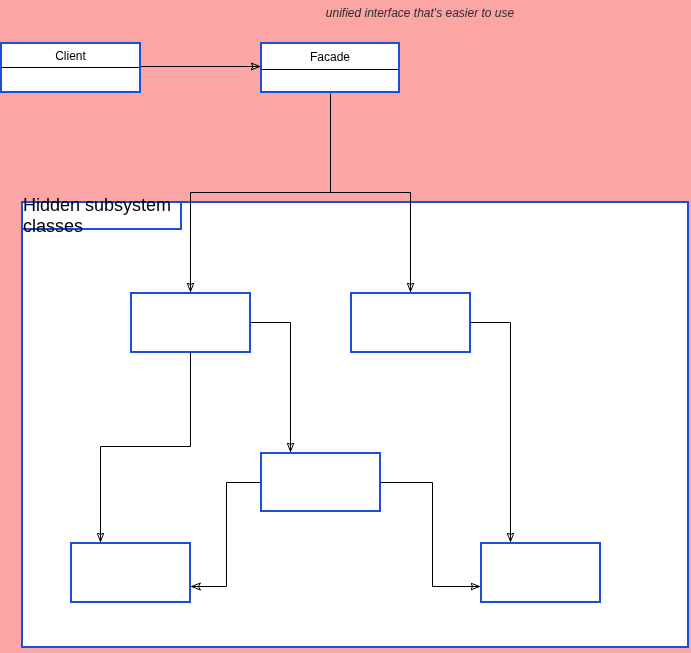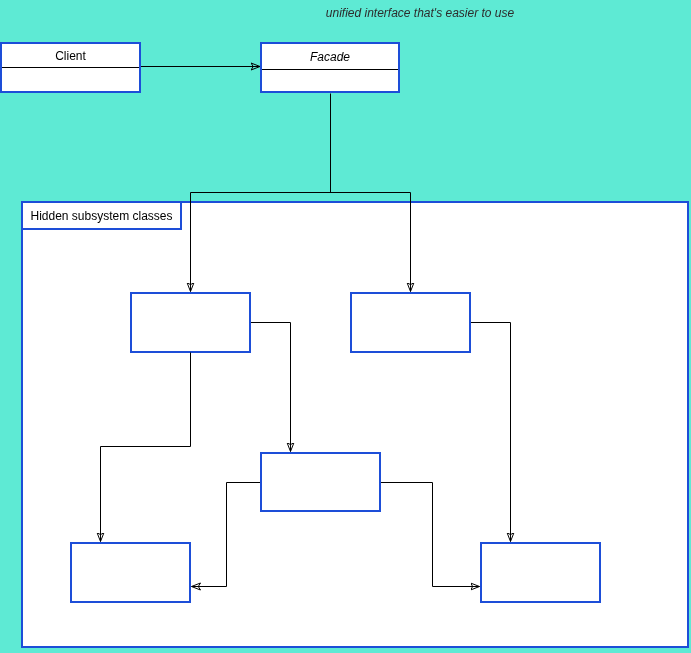--- a/index.html
+++ b/index.html
@@ -1,20 +1,20 @@
 <!DOCTYPE html>
 <html><head>
 <meta charset="utf-8">
 <style>
   html, body { margin: 0; padding: 0; background: #ffffff; }
   #canvas {
     position: relative;
     width: 691px;
     height: 653px;
-    background: #5eead4;
+    background: #fca5a5;
     font-family: "Liberation Sans", sans-serif;
     color: #000000;
     overflow: hidden;
   }
   .caption {
     position: absolute;
     left: 260px; top: 6px; width: 320px;
     text-align: center;
     font-size: 12px;
     font-style: italic;
@@ -31,26 +31,26 @@
     box-sizing: border-box;
     height: 24px;
     border-bottom: 1px solid #000000;
     display: flex;
     align-items: center;
     justify-content: center;
     font-size: 12px;
   }
   .uml-title.tall { height: 26px; }
   #client-box  { left: 0px;   top: 42px;  width: 141px; height: 51px; }
-  #facade-box  { left: 260px; top: 42px;  width: 140px; height: 51px; font-style: italic; }
+  #facade-box  { left: 260px; top: 42px;  width: 140px; height: 51px; }
   #group-box   { left: 21px;  top: 201px; width: 668px; height: 447px; z-index: 0; }
   #group-label {
     left: 21px; top: 201px; width: 161px; height: 29px;
     display: flex; align-items: center; justify-content: center;
-    font-size: 12px; z-index: 2;
+    font-size: 18px; z-index: 2;
   }
   #sub-top-left     { left: 130px; top: 292px; width: 121px; height: 61px; }
   #sub-top-right    { left: 350px; top: 292px; width: 121px; height: 61px; }
   #sub-middle       { left: 260px; top: 452px; width: 121px; height: 60px; }
   #sub-bottom-left  { left: 70px;  top: 542px; width: 121px; height: 61px; }
   #sub-bottom-right { left: 480px; top: 542px; width: 121px; height: 61px; }
   #connector-layer {
     position: absolute;
     left: 0; top: 0;
     width: 691px; height: 653px;

